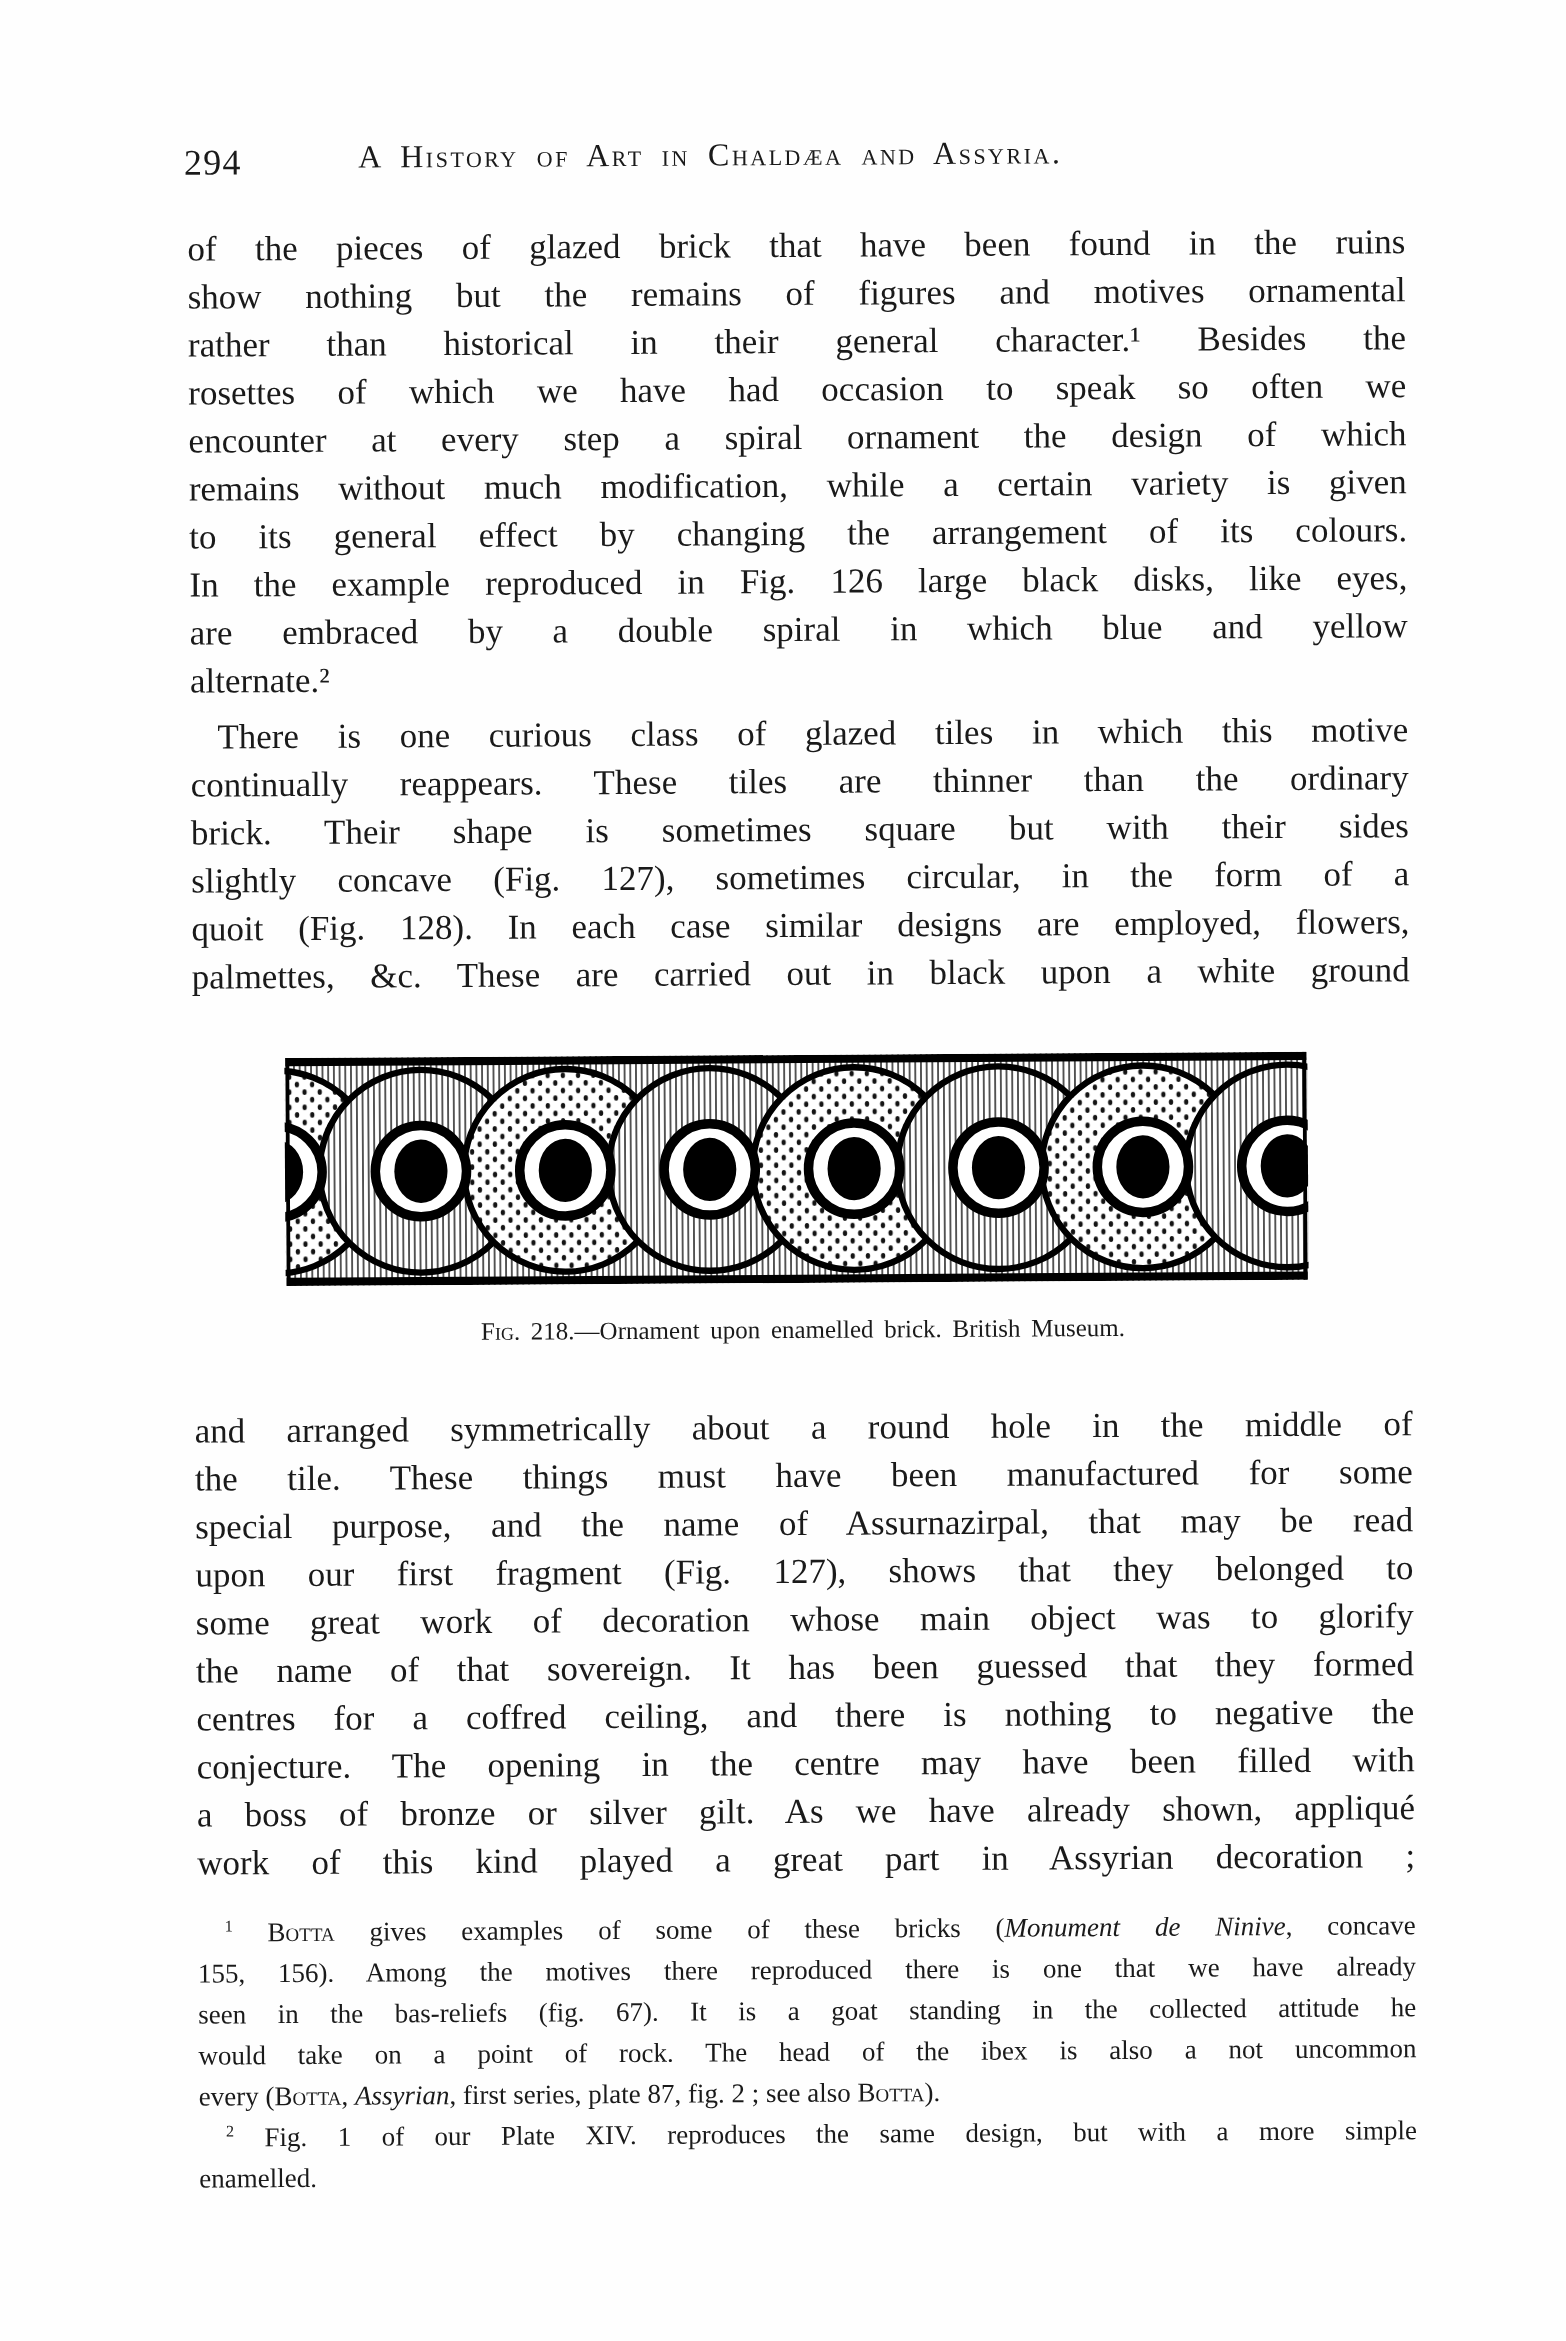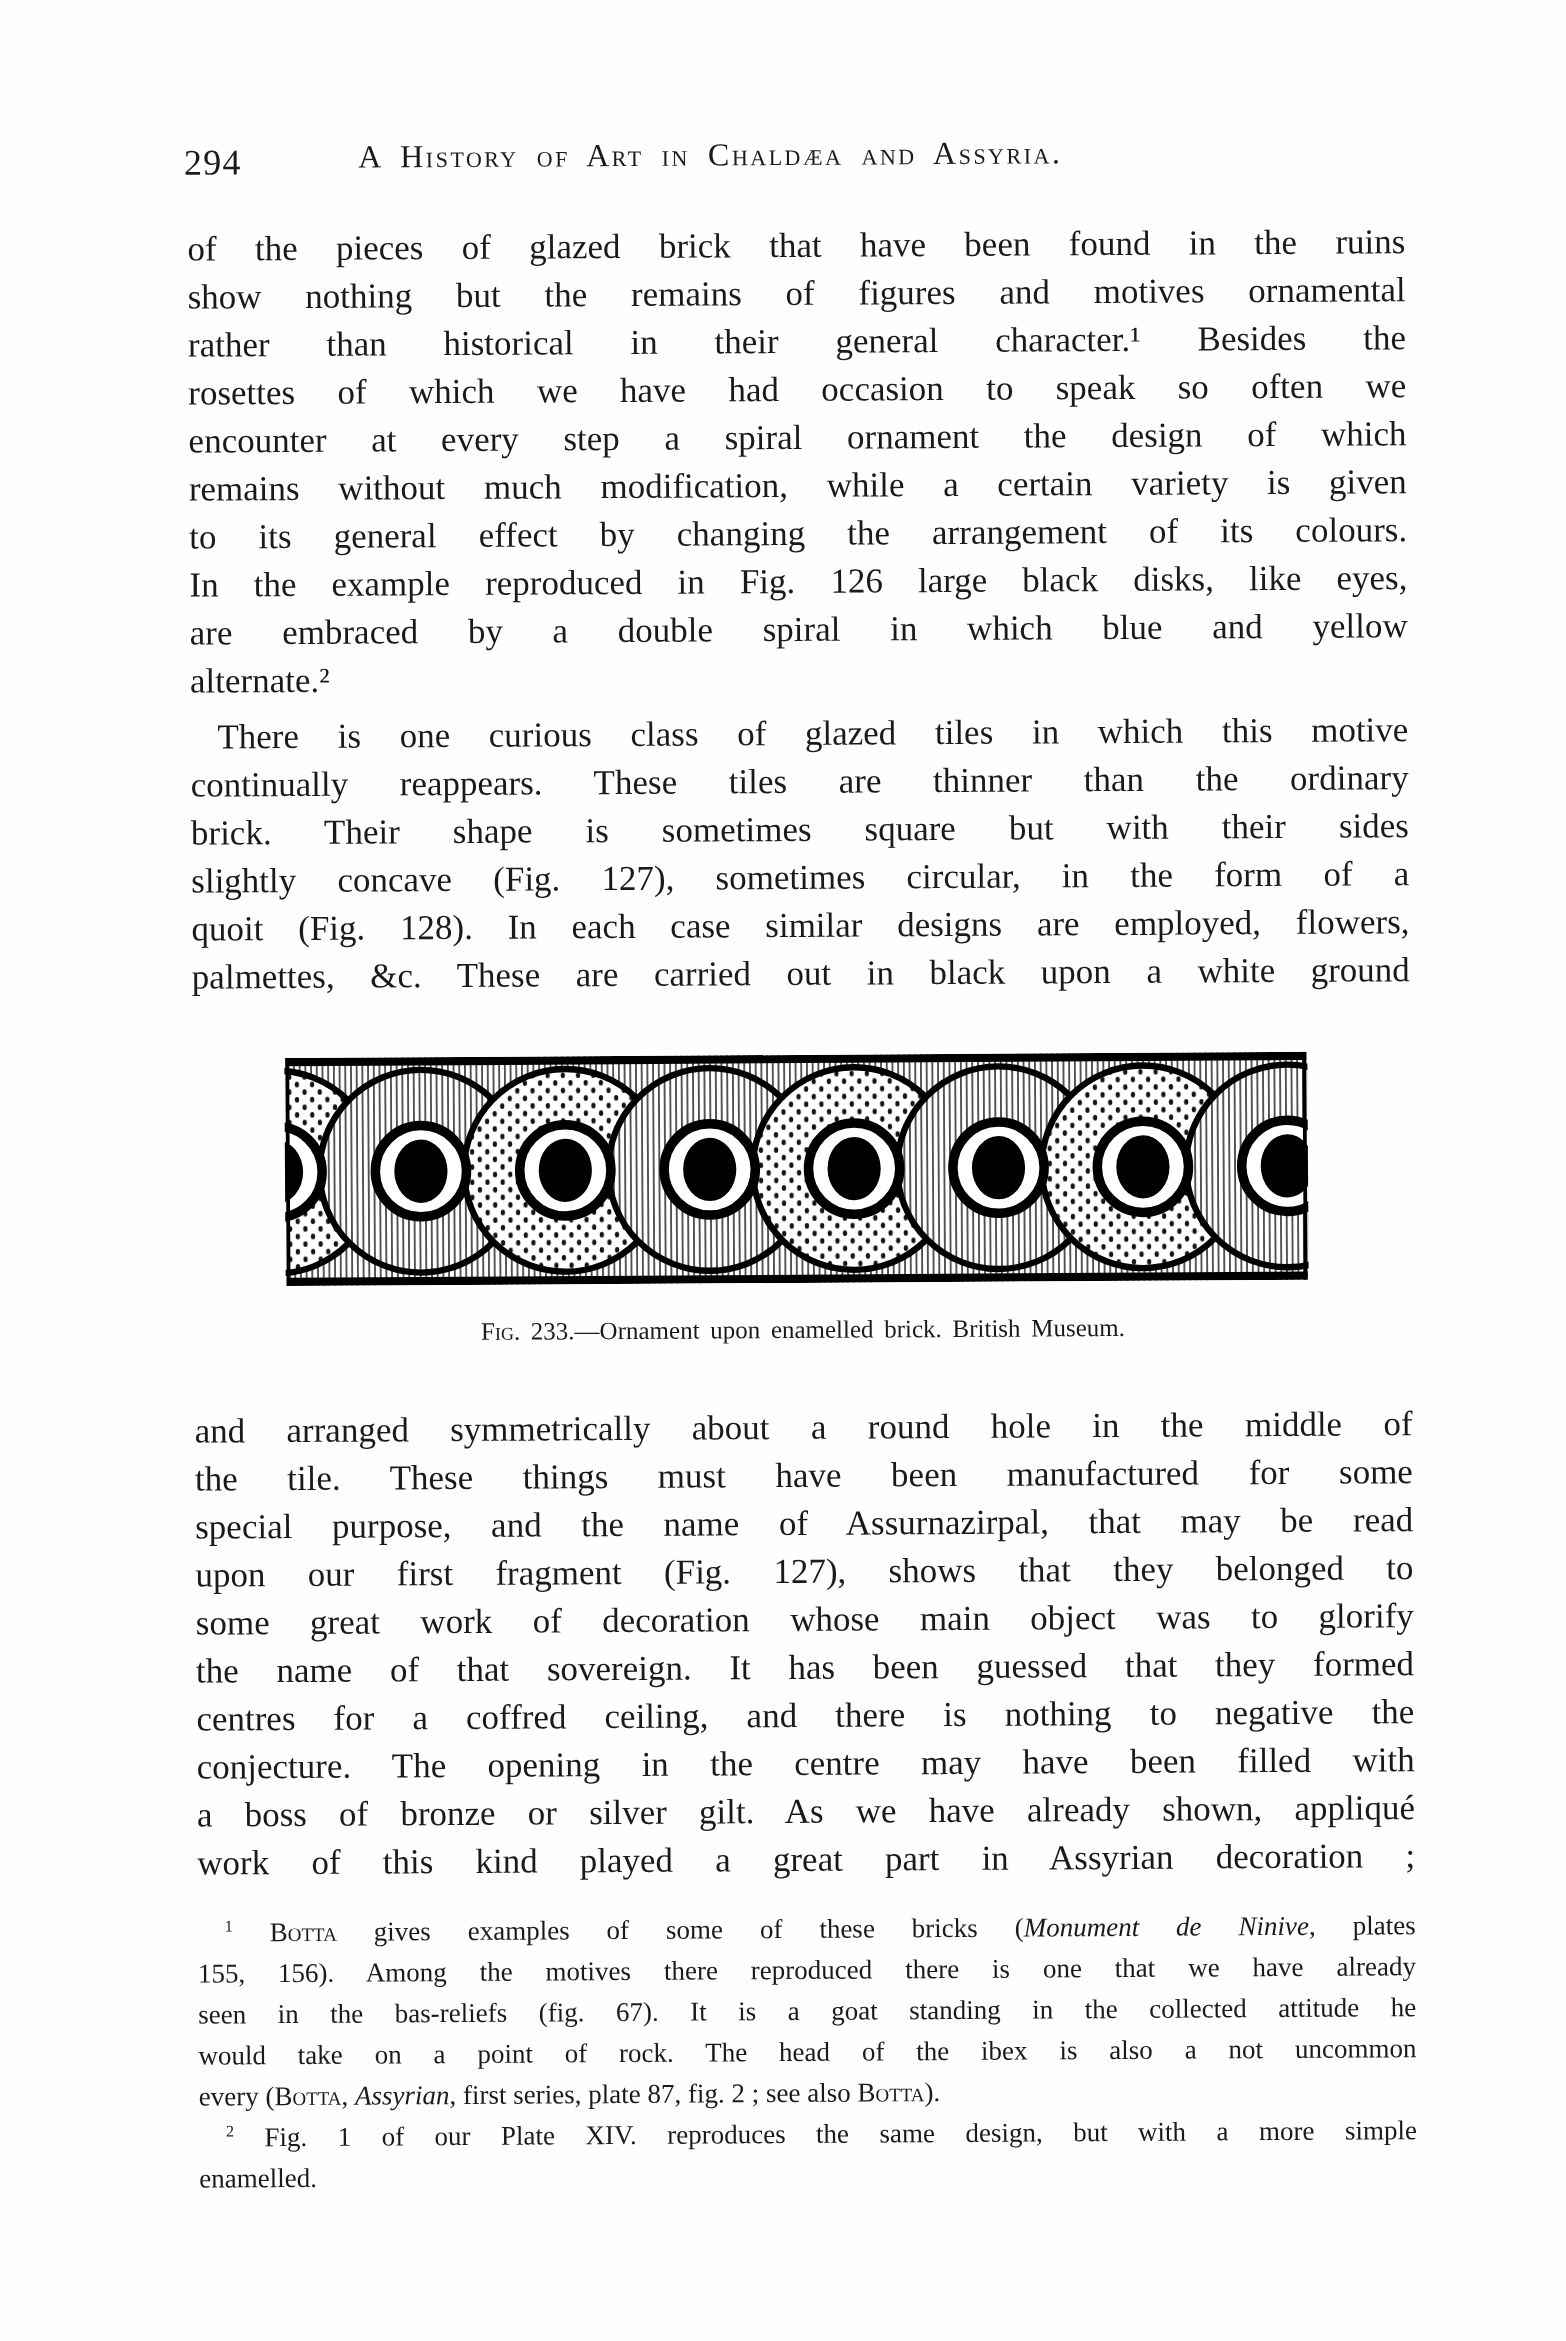--- a/index.html
+++ b/index.html
@@ -138,38 +138,38 @@
             <ellipse cx="1581" cy="180" rx="42" ry="50" fill="#000"></ellipse>
         </g>
 
         <rect x="0" y="0" width="1612" height="13" fill="#000"></rect>
         <rect x="0" y="347" width="1612" height="13" fill="#000"></rect>
         <rect x="0" y="0" width="6" height="360" fill="#000"></rect>
         <rect x="1606" y="0" width="6" height="360" fill="#000"></rect>
       </svg>
     </figure>
 
-    <div class="caption"><span class="sc">Fig. 233.</span><span>—Ornament upon enamelled brick. British Museum.</span></div>
+    <div class="caption"><span class="sc">Fig. 218.</span><span>—Ornament upon enamelled brick. British Museum.</span></div>
 
     <div class="para p3">
         <div class="line j">and arranged symmetrically about a round hole in the middle of</div>
         <div class="line j">the tile.  These things must have been manufactured for some</div>
         <div class="line j">special purpose, and the name of Assurnazirpal, that may be read</div>
         <div class="line j">upon our first fragment (Fig. 127), shows that they belonged to</div>
         <div class="line j">some great work of decoration whose main object was to glorify</div>
         <div class="line j">the name of that sovereign.  It has been guessed that they formed</div>
         <div class="line j">centres for a coffred ceiling, and there is nothing to negative the</div>
         <div class="line j">conjecture.  The opening in the centre may have been filled with</div>
         <div class="line j">a boss of bronze or silver gilt.  As we have already shown, appliqué</div>
         <div class="line j">work of this kind played a great part in Assyrian decoration ;</div>
       </div>
 
     <div class="footnotes">
       <div class="footnote indent-first">
-          <div class="line j"><span class="sup">1</span><span> </span><span class="sc">Botta</span><span> gives examples of some of these bricks (</span><span class="it">Monument de Ninive</span><span>, plates</span></div>
+          <div class="line j"><span class="sup">1</span><span> </span><span class="sc">Botta</span><span> gives examples of some of these bricks (</span><span class="it">Monument de Ninive</span><span>, concave</span></div>
           <div class="line j"><span>155, 156).  Among the motives there reproduced there is one that we have already</span></div>
           <div class="line j"><span>seen in the bas-reliefs (fig. 67).  It is a goat standing in the collected attitude he</span></div>
           <div class="line j"><span>would take on a point of rock.  The head of the ibex is also a not uncommon</span></div>
           <div class="line"><span>every (</span><span class="sc">Botta</span><span>, </span><span class="it">Assyrian</span><span>, first series, plate 87, fig. 2 ; see also </span><span class="sc">Botta</span><span>).</span></div>
         </div>
       <div class="footnote indent-first">
           <div class="line j"><span class="sup">2</span><span> Fig. 1 of our Plate XIV. reproduces the same design, but with a more simple</span></div>
           <div class="line"><span>enamelled.</span></div>
         </div>
     </div>

